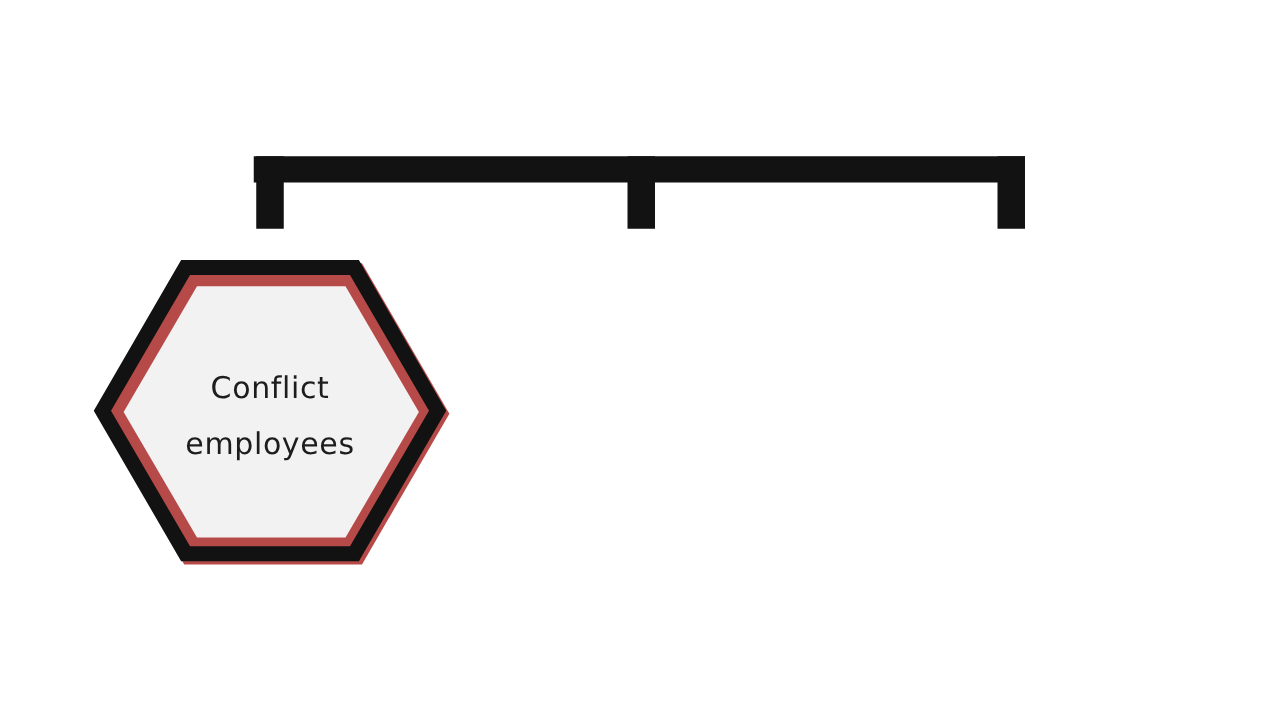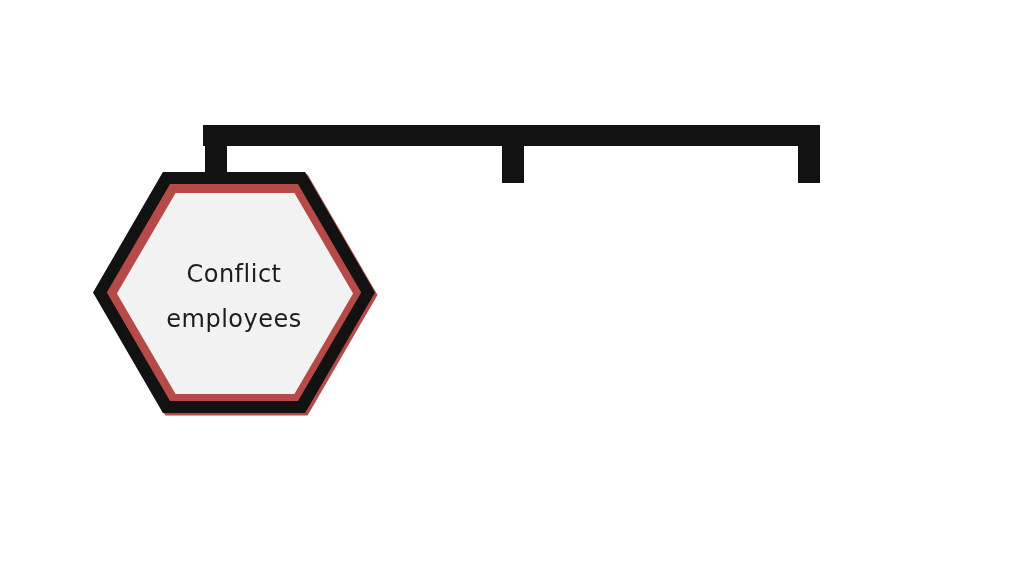--- a/index.html
+++ b/index.html
@@ -24,21 +24,21 @@
     top:125px;height:58px;width:22px;
     background:var(--outline,#121212);
   }
   .stub0{left:205px;}
   .stub1{left:502px;}
   .stub2{left:798px;}
   .hex{
     position:absolute;
     top:172px;height:241px;
   }
-  .hex0{left:93px;width:282px;}
+  .hex0{left:75px;width:282px;margin-top:36px;}
   .hex1{left:378px;width:272px;}
   .hex2{left:668px;width:274px;}
   .hex-svg{
     position:absolute;left:0;top:0;
     overflow:visible;
     display:block;
   }
   .hex-label{
     position:absolute;left:0;top:0;right:0;bottom:0;
     display:flex;flex-direction:column;

